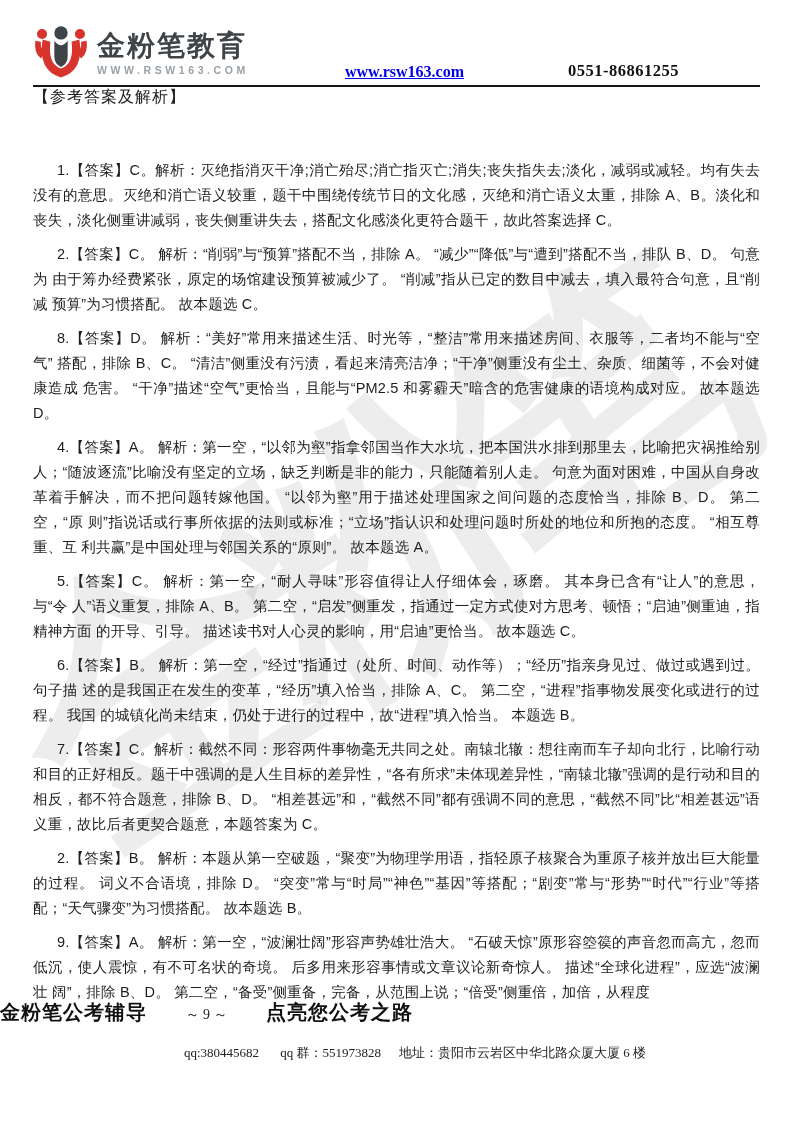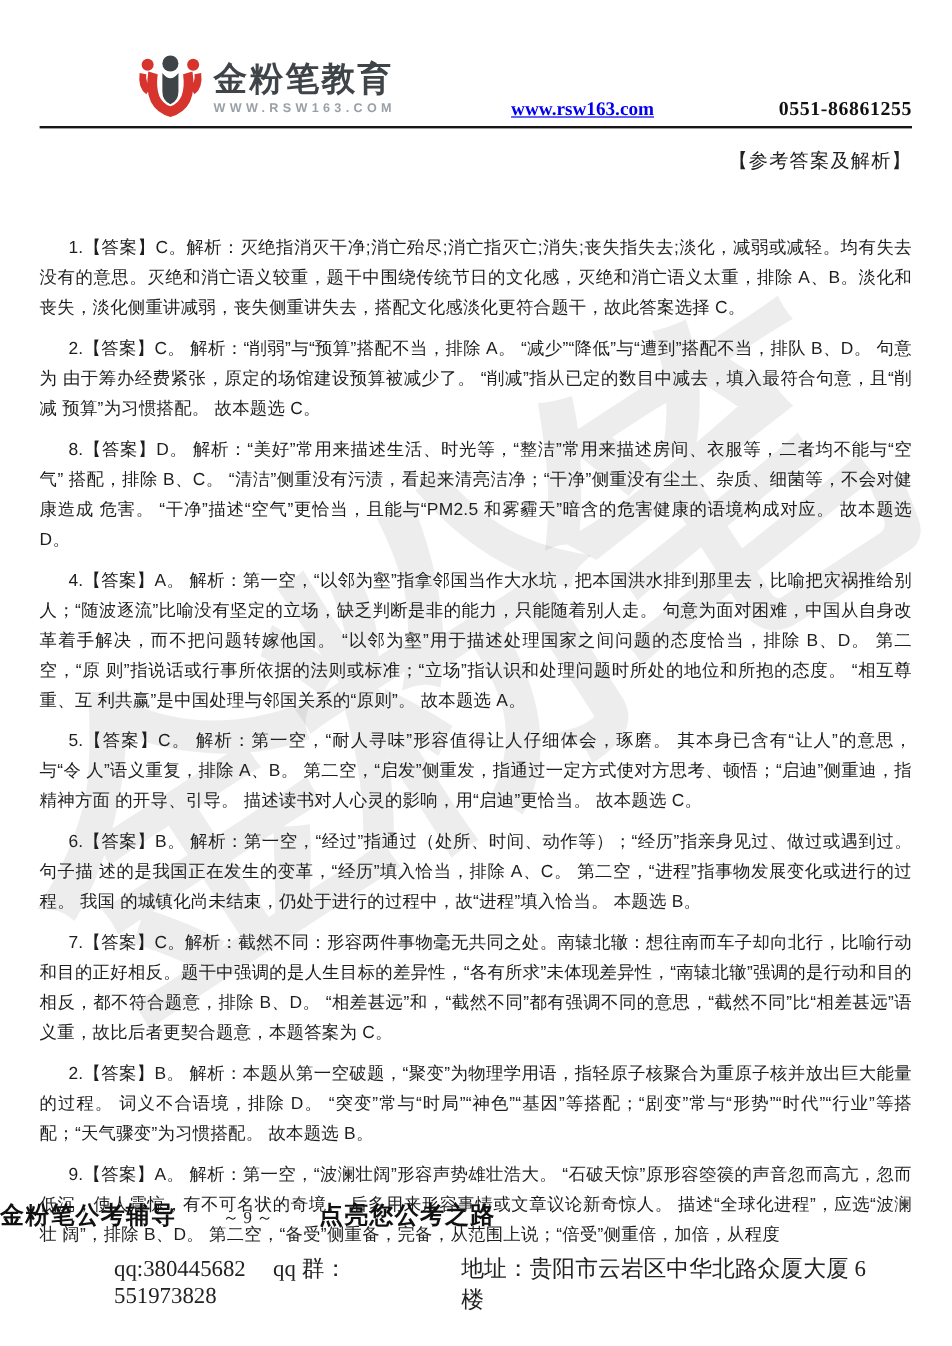--- a/index.html
+++ b/index.html
@@ -28,22 +28,21 @@
     white-space:nowrap;
     z-index:0;
     pointer-events:none;
     font-family:"Liberation Sans","DejaVu Sans",sans-serif;
   }
   .content{position:relative;z-index:1;}
   
   .header{
     display:flex;
     align-items:flex-end;
-    padding-top:44px;
-    justify-content:flex-end;
+    padding-top:24px;
   }
   .logo{display:flex;align-items:center;}
   .logo-icon{width:56px;height:58px;flex:0 0 auto;}
   .logo-text{margin-left:8px;display:flex;flex-direction:column;}
   .brand-name{
     font-size:28px;font-weight:bold;color:#3f4448;
     letter-spacing:2px;line-height:32px;
   }
   .brand-site{
     font-size:10.5px;color:#9aa0a5;font-weight:bold;
@@ -60,22 +59,21 @@
     font-family:"Liberation Serif","DejaVu Serif",serif;
     font-weight:bold;font-size:16.5px;color:#111;
     letter-spacing:0.5px;
   }
   .header-divider{
     border:none;border-top:2px solid #161616;
     margin:3px 0 0 0;
   }
   
   .page-title{
-    text-align:right;
-    margin-top:17px;
+    text-align:left;
     font-size:16px;
     letter-spacing:1px;
     color:#222;
   }
   
   .answers{
     margin-top:50px;
     text-align:justify;
   }
   .answers p{
@@ -98,24 +96,24 @@
     letter-spacing:1px;
   }
   .footer-page{
     font-family:"Liberation Serif","DejaVu Serif",serif;
     font-size:14px;color:#222;
     margin:0 34px;
   }
   .footer-info{
     position:absolute;
     top:1044px;left:95px;right:58px;
-    display:flex;justify-content:flex-end;
+    display:flex;justify-content:center;
     z-index:1;
     font-family:"Liberation Serif","DejaVu Serif",serif;
-    font-size:19px;color:#222;
+    font-size:13px;color:#222;
   }
   .qq-block span{margin-right:18px;}
 </style>
 </head>
 <body>
 
 <div class="page">
 
   <div class="watermark">金粉笔</div>
 

